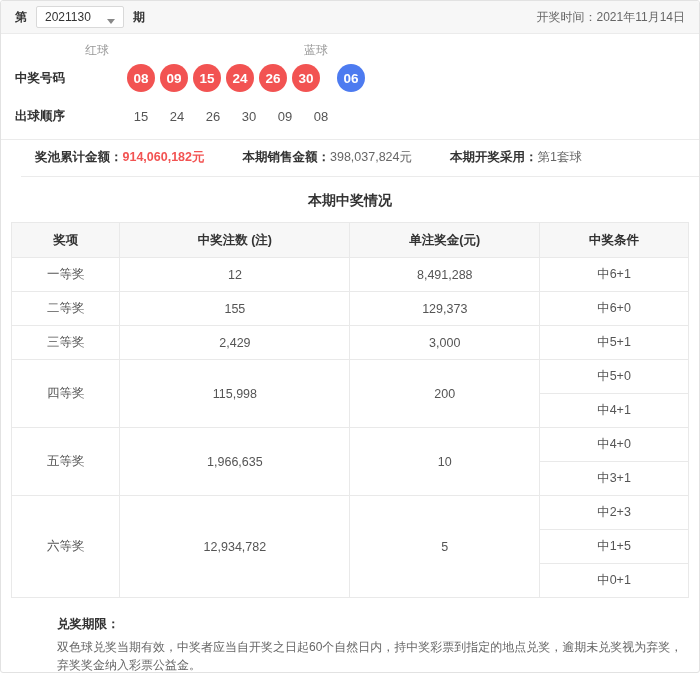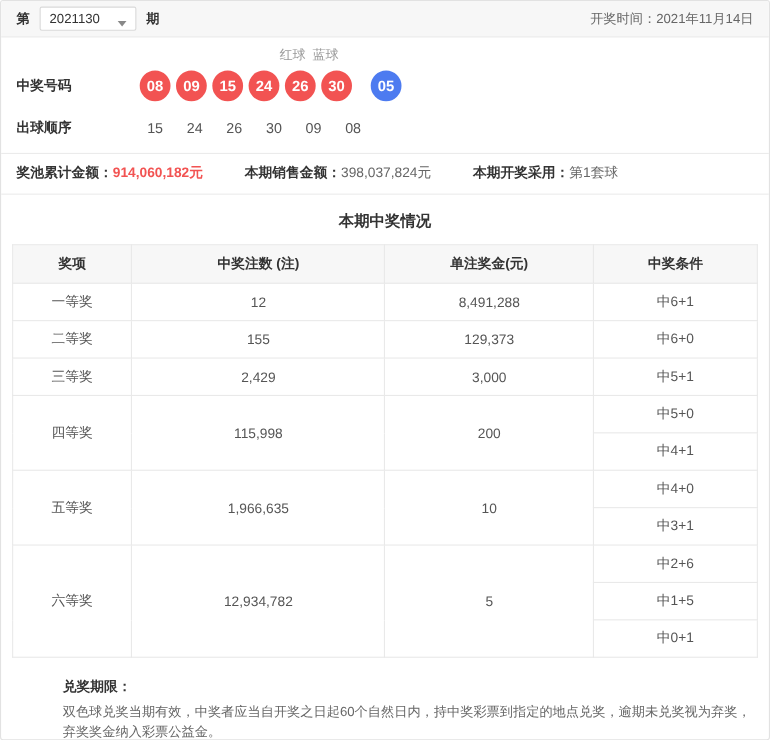--- a/index.html
+++ b/index.html
@@ -68,22 +68,22 @@
   .numbers {
     padding: 8px 14px 14px;
     border-bottom: 1px solid var(--divider);
   }
   .ball-type-row {
     display: flex;
     font-size: 12px;
     color: var(--text-gray);
     margin-bottom: 5px;
   }
-  .red-label-box { margin-left: 70px; width: 193px; text-align: right; }
-  .blue-label-box { margin-left: 4px; width: 28px; text-align: center; }
+  .red-label-box { margin-left: 70px; width: 193px; text-align: left; }
+  .blue-label-box { margin-left: 24px; width: 28px; text-align: center; }
   .num-row { display: flex; align-items: center; gap: 42px; }
   .num-row-label {
     width: 70px;
     font-size: 12.5px;
     font-weight: bold;
     color: var(--text-dark);
   }
   .balls { display: flex; gap: 5px; }
   .ball {
     width: 28px; height: 28px;
@@ -104,20 +104,21 @@
     color: var(--text-mid);
   }
 
   
   .pool-row {
     display: flex;
     align-items: center;
     padding: 9px 14px 10px;
     border-bottom: 1px solid var(--divider);
     font-size: 12.5px;
+    margin-left: 20px;
   }
   .pool-item { margin-right: 38px; }
   .pool-item .lbl { font-weight: bold; color: var(--text-dark); }
   .pool-item .val { color: var(--text-soft); }
   .pool-item .val.red-amount { color: var(--red); font-weight: bold; }
 
   
   .table-title {
     text-align: center;
     font-size: 14px;
@@ -191,21 +192,21 @@
     </div>
     <div class="num-row">
       <span class="num-row-label">中奖号码</span>
       <span class="balls">
         <span class="ball red">08</span>
         <span class="ball red">09</span>
         <span class="ball red">15</span>
         <span class="ball red">24</span>
         <span class="ball red">26</span>
         <span class="ball red">30</span>
-        <span class="ball blue">05</span>
+        <span class="ball blue">06</span>
       </span>
     </div>
     <div class="num-row order-row">
       <span class="num-row-label">出球顺序</span>
       <span class="order-nums">
         <span>15</span>
         <span>24</span>
         <span>26</span>
         <span>30</span>
         <span>09</span>
@@ -270,21 +271,21 @@
         <td rowspan="2">10</td>
         <td>中4+0</td>
       </tr>
       <tr>
         <td>中3+1</td>
       </tr>
       <tr>
         <td rowspan="3">六等奖</td>
         <td rowspan="3">12,934,782</td>
         <td rowspan="3">5</td>
-        <td>中2+6</td>
+        <td>中2+3</td>
       </tr>
       <tr>
         <td>中1+5</td>
       </tr>
       <tr>
         <td>中0+1</td>
       </tr>
     </tbody>
   </table>
 

